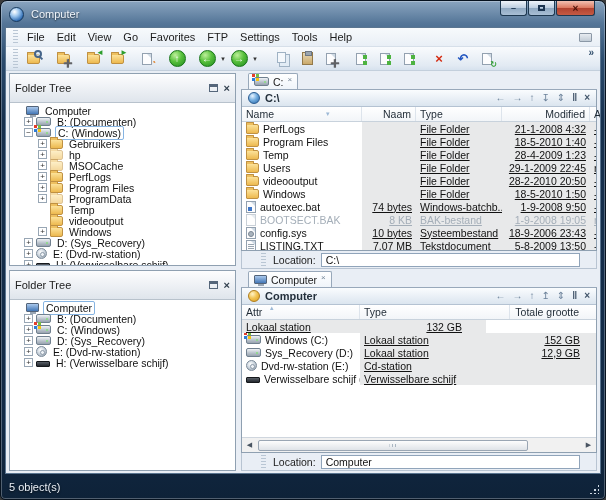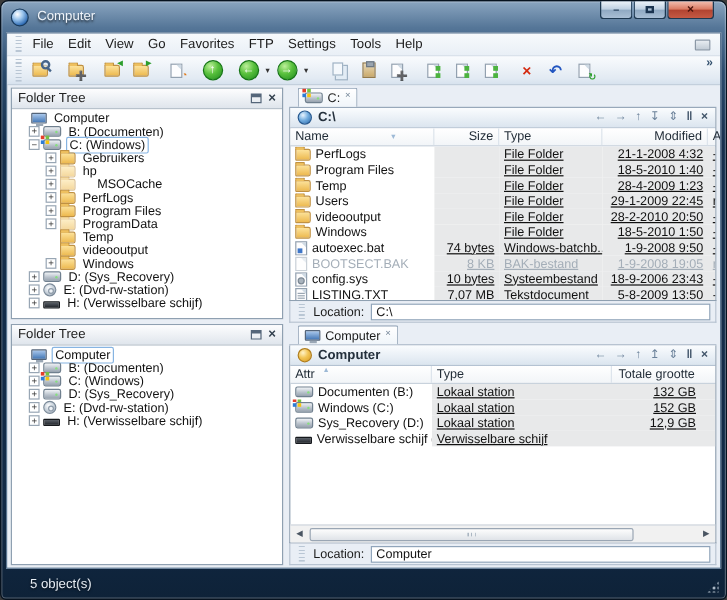--- a/index.html
+++ b/index.html
@@ -68,21 +68,21 @@
   .grn{color:#2d9e2d;}
   
   .content{flex:1;display:flex;padding:2px 3px 2px 3px;min-height:0;}
   .left-col{width:227px;flex:none;display:flex;flex-direction:column;min-height:0;}
   .v-split{width:5px;flex:none;}
   .right-col{flex:1;display:flex;flex-direction:column;min-width:0;}
   
   .dock{background:#ffffff;border:1px solid #8fa0b1;display:flex;flex-direction:column;min-height:0;}
   .dock.top{height:193px;flex:none;margin-bottom:4px;}
   .dock.bottom{flex:1;}
-  .dock-hdr{height:17px;flex:none;display:flex;align-items:center;background:linear-gradient(180deg,#fdfdfe,#dfe5ec);
+  .dock-hdr{height:29px;flex:none;display:flex;align-items:center;background:linear-gradient(180deg,#fdfdfe,#dfe5ec);
     border-bottom:1px solid #b8c2cc;padding:0 5px;}
   .dock-title{font-size:11px;color:#222;flex:1;}
   .float-icon{width:9px;height:8px;border:1px solid #55667a;border-top:3px solid #55667a;margin-right:6px;}
   .x-icon{font-size:11px;color:#33414f;font-weight:bold;line-height:1;}
   .tree{flex:1;overflow:hidden;padding:2px 0 0 2px;}
   .tr{height:11px;display:flex;align-items:center;font-size:10.5px;color:#111;white-space:nowrap;}
   .exp{width:9px;height:9px;flex:none;border:1px solid #98a6b4;background:#fff;font-size:8px;line-height:7px;text-align:center;color:#333;margin-right:3px;}
   .exp:empty{visibility:hidden;}
   .tr .i{margin-right:4px;}
   .tlbl{padding:0 2px;border-radius:2px;}
@@ -116,33 +116,33 @@
   .band{background:#e8e9ea;text-decoration:underline;}
   .cn{width:120px;flex:none;}
   .cs{width:54px;flex:none;justify-content:flex-end;}
   .ct{width:86px;flex:none;}
   .cm{width:88px;flex:none;justify-content:flex-end;}
   .ca{width:34px;flex:none;}
   .bn{width:118px;flex:none;}
   .bt{width:150px;flex:none;}
   .bg2{width:94px;flex:none;justify-content:flex-end;padding-right:24px;}
   
-  .locbar{height:18px;flex:none;display:flex;align-items:center;background:#e9eef5;border:1px solid #b8c4d2;border-top:none;padding:0 4px;}
+  .locbar{height:18px;flex:none;display:flex;align-items:center;background:#e9eef5;border:1px solid #b8c4d2;border-top:none;padding:0 16px;}
   .loc-label{font-size:10.5px;color:#1c1c1c;margin:0 5px 0 4px;}
   .loc-input{flex:1;height:14px;background:#fff;border:1px solid #90a4ba;font-size:10.5px;color:#111;padding:0 4px;display:flex;align-items:center;}
   
   .hscroll{height:15px;flex:none;background:#f1f1f1;border-top:1px solid #cfd6de;display:flex;align-items:center;position:relative;}
   .sarr{width:15px;height:14px;display:flex;align-items:center;justify-content:center;font-size:7px;color:#4a5562;flex:none;}
   .sarr.right{margin-left:auto;}
   .thumb{position:absolute;left:16px;width:270px;top:2px;bottom:1px;background:linear-gradient(180deg,#fdfdfd,#dfe3e8);
     border:1px solid #9aa6b4;border-radius:2px;}
   .thumb::after{content:"";position:absolute;left:50%;top:3px;bottom:3px;width:7px;transform:translateX(-50%);
     background:repeating-linear-gradient(90deg,#aab6c2 0 1px,transparent 1px 3px);}
   
-  .statusbar{height:25px;flex:none;display:flex;align-items:center;padding:0 24px;position:relative;}
+  .statusbar{height:25px;flex:none;display:flex;align-items:center;padding:0 8px;position:relative;}
   .status-text{color:#e8eef5;font-size:11px;text-shadow:0 1px 2px rgba(0,0,0,.7);}
   .sizegrip{position:absolute;right:6px;bottom:5px;width:10px;height:10px;
     background:radial-gradient(circle,#cdd8e3 1px,transparent 1.2px) 0 0/4px 4px;clip-path:polygon(100% 0,100% 100%,0 100%);}
 </style>
 </head>
 <body>
 
 <div class="window">
 
   <div class="titlebar">
@@ -280,21 +280,21 @@
                 <span class="tlbl">Gebruikers</span>
               </div>
             <div class="tr dim" style="padding-left:26px;">
                 <span class="exp">+</span>
                 <span class="i i-folder"></span>
                 <span class="tlbl" style="color:#111;">hp</span>
               </div>
             <div class="tr dim" style="padding-left:26px;">
                 <span class="exp">+</span>
                 <span class="i i-folder"></span>
-                <span class="tlbl" style="color:#111;margin-left:12px;">MSOCache</span>
+                <span class="tlbl" style="color:#111;">MSOCache</span>
               </div>
             <div class="tr" style="padding-left:26px;">
                 <span class="exp">+</span>
                 <span class="i i-folder"></span>
                 <span class="tlbl">PerfLogs</span>
               </div>
             <div class="tr" style="padding-left:26px;">
                 <span class="exp">+</span>
                 <span class="i i-folder"></span>
                 <span class="tlbl">Program Files</span>
@@ -400,21 +400,21 @@
               <span class="navic">↧</span>
               <span class="navic">⇕</span>
               <span class="navic b">‖</span>
               <span class="navic b">×</span>
             </div>
             <div class="lhead">
               <span class="hc cn">
                   <span>Name</span>
                   <span class="sortg">▾</span>
                 </span>
-              <span class="hc cs" style="justify-content:flex-end;">Size</span>
+              <span class="hc cs" style="justify-content:flex-end;">Naam</span>
               <span class="hc ct">Type</span>
               <span class="hc cm" style="justify-content:flex-end;">Modified</span>
               <span class="hc ca">Attr</span>
 
             </div>
             <div class="lrows">
               <div class="lr">
                   <span class="c cn">
                     <span class="i i-folder"></span>
                     <span>PerfLogs</span>
@@ -547,42 +547,46 @@
               <span class="hc bn">
                   <span>Attr</span>
                   <span class="sortup">▴</span>
                 </span>
               <span class="hc bt">Type</span>
               <span class="hc bg2">Totale grootte</span>
 
             </div>
             <div class="lrows">
               <div class="lr">
-                  <span class="c bn">
-                    <span class="i i-drive"></span>
-                    <span>Documenten (B:)</span>
-                  </span>
                   <span class="c bt band">Lokaal station</span>
                   <span class="c bg2 band">132 GB</span>
                 </div>
               <div class="lr">
                   <span class="c bn">
                     <span class="i i-drive i-flag"></span>
                     <span>Windows (C:)</span>
                   </span>
                   <span class="c bt band">Lokaal station</span>
                   <span class="c bg2 band">152 GB</span>
                 </div>
               <div class="lr">
                   <span class="c bn">
                     <span class="i i-drive"></span>
                     <span>Sys_Recovery (D:)</span>
                   </span>
                   <span class="c bt band">Lokaal station</span>
                   <span class="c bg2 band">12,9 GB</span>
+                </div>
+              <div class="lr">
+                  <span class="c bn">
+                    <span class="i i-cd"></span>
+                    <span>Dvd-rw-station (E:)</span>
+                  </span>
+                  <span class="c bt band">Cd-station</span>
+                  <span class="c bg2 band"></span>
                 </div>
               <div class="lr">
                   <span class="c bn">
                     <span class="i i-usb"></span>
                     <span>Verwisselbare schijf (H:)</span>
                   </span>
                   <span class="c bt band">Verwisselbare schijf</span>
                   <span class="c bg2 band"></span>
                 </div>
             </div>

